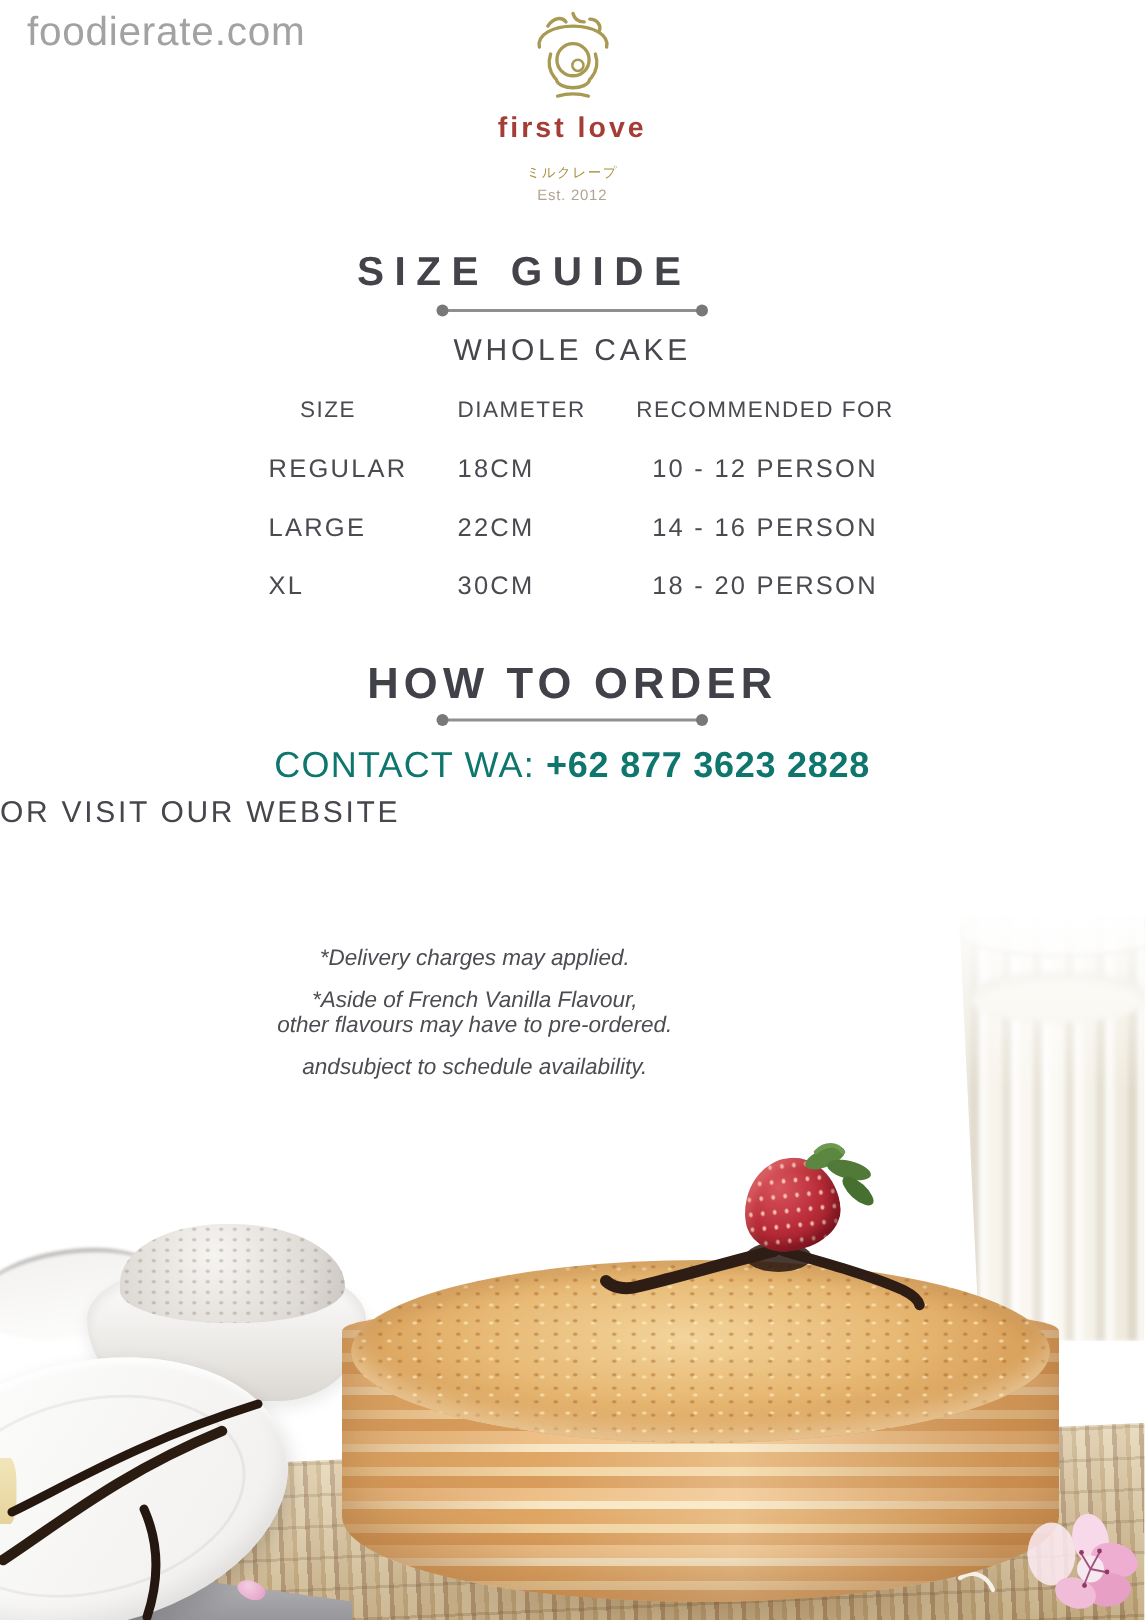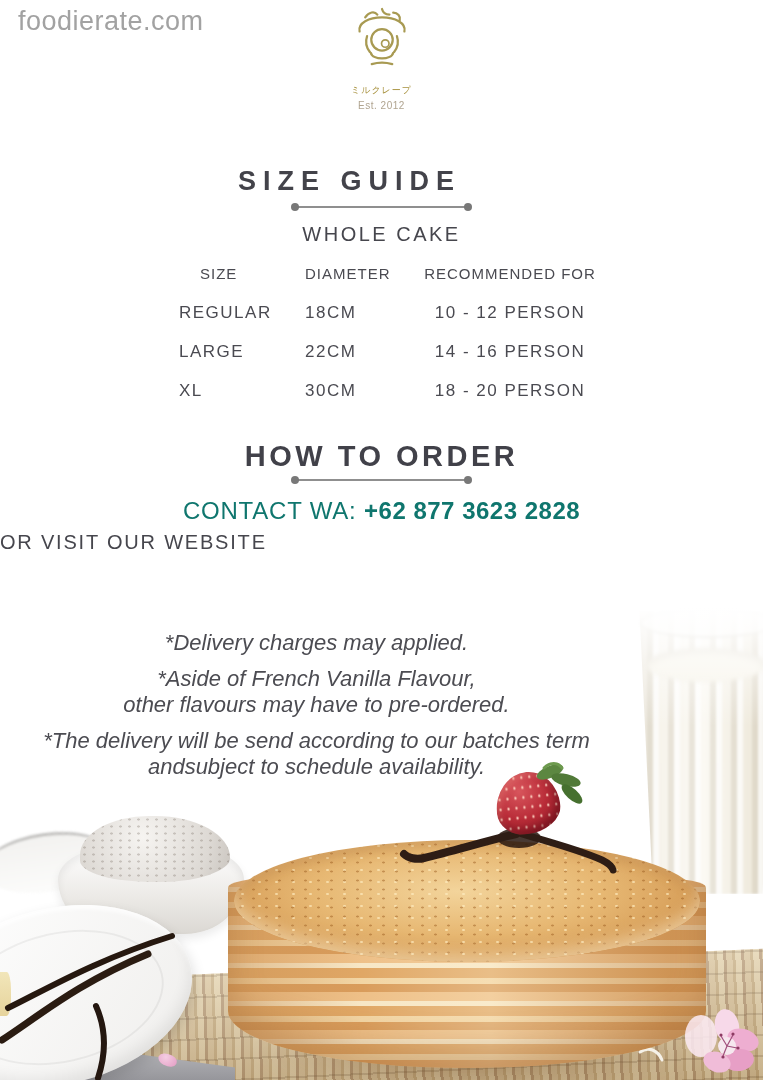--- a/index.html
+++ b/index.html
@@ -26,21 +26,21 @@
   .trow.head{font-size:15px;letter-spacing:1px;margin-bottom:21px;}
   .trow .c1{text-align:left;} .trow.head .c1{padding-left:21px;}
   .trow .c2{text-align:left;} .trow .c3{text-align:center;}
   .hto-title{left:0;top:440px;width:763px;text-align:center;font-size:29px;font-weight:600;
              color:#414149;letter-spacing:3.5px;}
   .contact{left:0;top:497px;width:763px;text-align:center;font-size:24px;color:#0f766e;letter-spacing:.8px;}
   .contact b{font-weight:700;letter-spacing:.5px;}
   .weblabel{left:0;top:531px;width:763px;text-align:left;font-size:20px;color:#46464d;letter-spacing:1.8px;}
   .website{left:0;top:562px;width:763px;text-align:center;font-size:21px;font-weight:700;
            color:#414149;letter-spacing:2px;}
-  .notes{left:0;top:630px;width:633px;text-align:center;font-style:italic;font-size:22px;
+  .notes{left:0;top:630px;width:633px;text-align:center;font-style:italic;font-size:15px;
          color:#4c4c52;z-index:30;line-height:1.18;}
   .note{margin-bottom:10px;}
   
   .photo{left:0;top:0;width:763px;height:1080px;pointer-events:none;}
   .glass{left:632px;top:596px;width:150px;height:298px;z-index:1;filter:blur(1.3px);
      clip-path:polygon(5% 5%,95% 5%,87% 100%,14% 100%);
      background:
        repeating-linear-gradient(to right, rgba(255,255,255,.7) 0 6px, rgba(0,0,0,0) 6px 15px, rgba(190,180,160,.28) 15px 21px),
        linear-gradient(to right,#e5dfd2 0%,#f7f4ec 20%,#fbf9f3 48%,#efeadd 80%,#ddd6c6 100%);}
   .glass-rim{left:640px;top:608px;width:132px;height:26px;border-radius:50%;z-index:2;filter:blur(1.5px);
@@ -120,20 +120,21 @@
       <path d="M30 3 C31 7 34 9 38 9"></path>
       <path d="M42 7 C47 7 50 11 49 15"></path>
       <path d="M6 27 C4 18 16 12 30 12 C44 12 56 18 54 27"></path>
       <circle cx="30" cy="36" r="11.5"></circle>
       <circle cx="33.5" cy="40" r="4" stroke-width="1.8"></circle>
       <path d="M14 32 C12 38 13 44 17 49"></path>
       <path d="M46 32 C48 38 47 44 43 49"></path>
       <path d="M18 50 C20 58 40 58 42 50"></path>
       <path d="M19 62 C26 60 34 60 41 62"></path>
     </svg>
+    <div class="brand-name">first love</div>
     <div class="brand-jp">ミルクレープ</div>
     <div class="brand-est">Est. 2012</div>
   </div>
 
   <div class="abs sg-title">SIZE GUIDE</div>
   <div class="abs divider d1">
     <span class="dot l"></span>
     <span class="dot r"></span>
   </div>
   <div class="abs sg-sub">WHOLE CAKE</div>
@@ -170,21 +171,20 @@
   <div class="abs weblabel">OR VISIT OUR WEBSITE</div>
   <div class="abs website">www.firstlovepatisserie.com</div>
 
   <div class="abs notes">
     <div class="note">*Delivery charges may applied.</div>
     <div class="note">
       <div>*Aside of French Vanilla Flavour,</div>
       <div>other flavours may have to pre-ordered.</div>
     </div>
     <div class="note">
-      <div>*The delivery will be send according to our batches term</div>
       <div>andsubject to schedule availability.</div>
     </div>
   </div>
 
   <div class="abs photo">
     <div class="abs glass"></div>
     <div class="abs glass-rim"></div>
     <div class="abs milk-top"></div>
     <div class="abs mat"></div>
     <div class="abs cake-shadow"></div>

